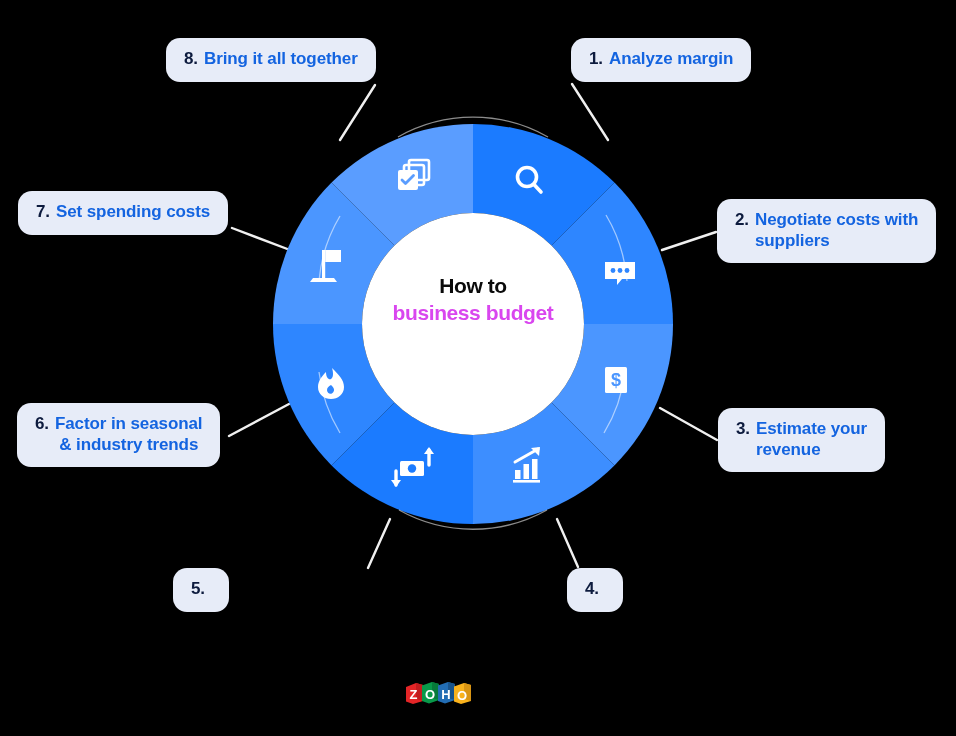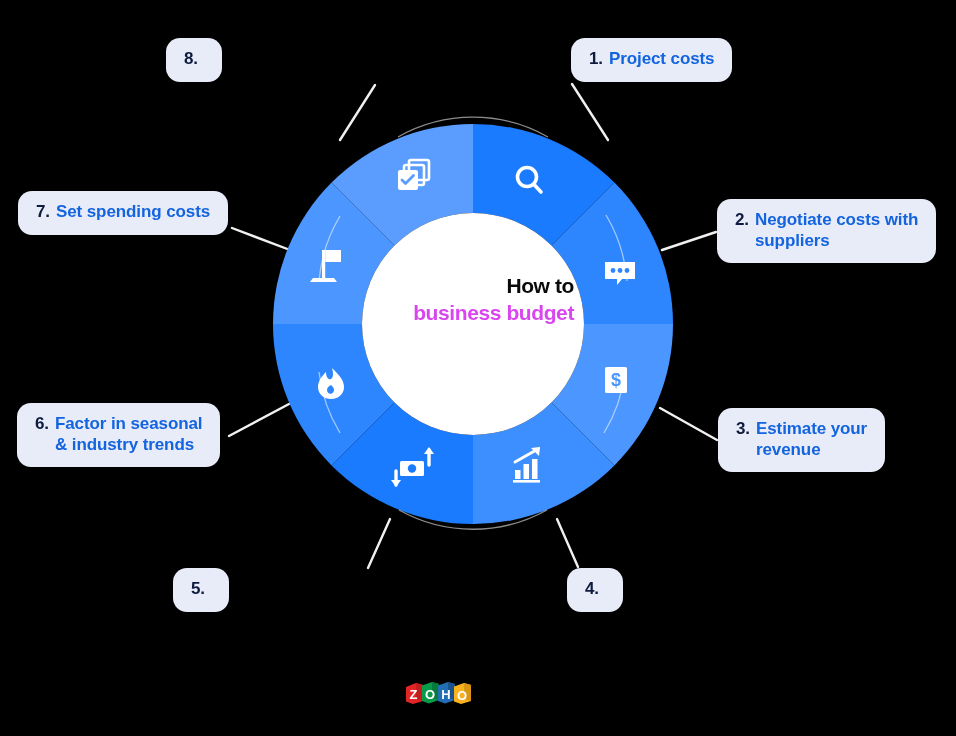--- a/index.html
+++ b/index.html
@@ -36,37 +36,37 @@
     color: #0d1b3e;
     font-weight: bold;
     margin-right: 6px;
     flex: 0 0 auto;
   }
   .label-text {
     color: #1464e0;
     font-weight: bold;
   }
   .label-box.two-line .label-text { white-space: pre-line; }
-  .label-box.center-txt .label-text { text-align: left; }
+  .label-box.center-txt .label-text { text-align: center; }
 
   
   #label-1 { left: 571px; top: 38px; }
   #label-2 { left: 717px; top: 199px; }
   #label-3 { left: 718px; top: 408px; }
   #label-4 { left: 567px; top: 568px; }
   #label-5 { left: 173px; top: 568px; }
   #label-6 { left: 17px; top: 403px; }
   #label-7 { left: 18px; top: 191px; }
   #label-8 { left: 166px; top: 38px; }
 
   #center-text {
     position: absolute;
     left: 372px; top: 273px;
     width: 202px;
-    text-align: right;
+    text-align: center;
     line-height: 1.27;
   }
   #center-text .ct-line {
     font-size: 21px;
     font-weight: bold;
     color: #0a0a0a;
     letter-spacing: -0.4px;
     display: block;
   }
   #center-text .ct-line.accent { color: #d946ef; }
@@ -181,21 +181,21 @@
     </g>
   </svg>
 
   <div id="center-text">
     <span class="ct-line">How to</span>
     <span class="ct-line accent">business budget</span>
   </div>
 
   <div class="label-box" id="label-1">
     <span class="label-num">1.</span>
-    <span class="label-text">Project costs</span>
+    <span class="label-text">Analyze margin</span>
   </div>
 
   <div class="label-box two-line" id="label-2">
     <span class="label-num">2.</span>
     <span class="label-text">Negotiate costs with
 suppliers</span>
   </div>
 
   <div class="label-box two-line" id="label-3">
     <span class="label-num">3.</span>
@@ -217,20 +217,21 @@
 &amp; industry trends</span>
   </div>
 
   <div class="label-box" id="label-7">
     <span class="label-num">7.</span>
     <span class="label-text">Set spending costs</span>
   </div>
 
   <div class="label-box" id="label-8">
     <span class="label-num">8.</span>
+    <span class="label-text">Bring it all together</span>
   </div>
 
   <svg id="zoho-logo" viewBox="0 0 160 56">
     <g>
 
       <path d="M6 16 L26 8 L40 12 L40 44 L20 50 L6 45 Z" fill="#e42527"></path>
       <path d="M26 8 L40 12 L40 44 L26 40 Z" fill="#c21c1e"></path>
       <text x="21" y="40" text-anchor="middle" font-family="'Liberation Sans', sans-serif" font-size="26" font-weight="bold" fill="#ffffff">Z</text>
 
       <path d="M38 13 L58 6 L72 10 L72 42 L52 49 L38 44 Z" fill="#089949"></path>

